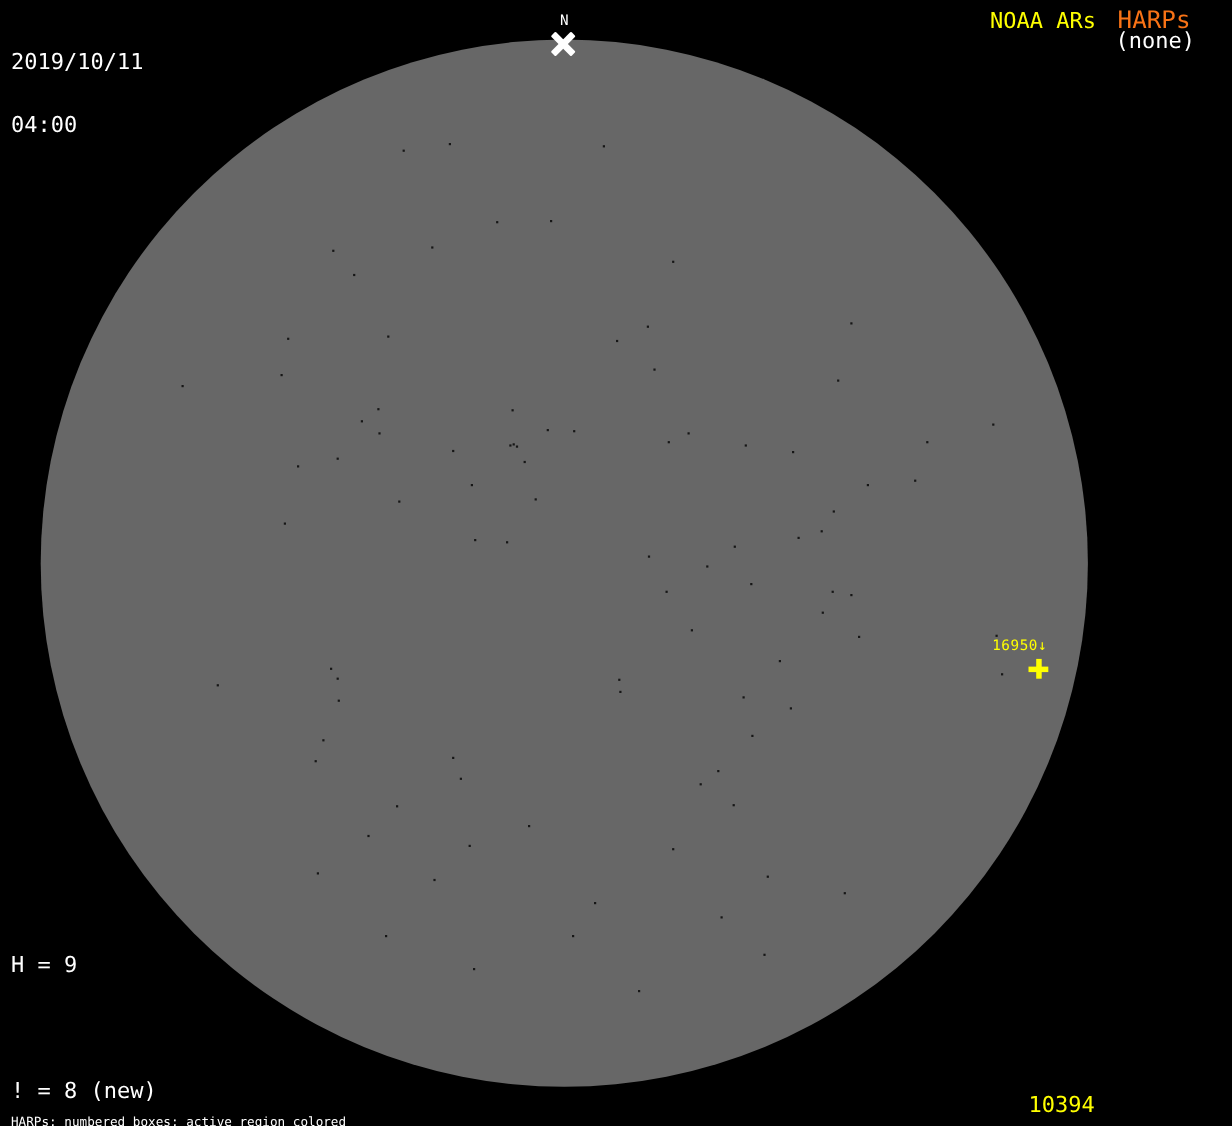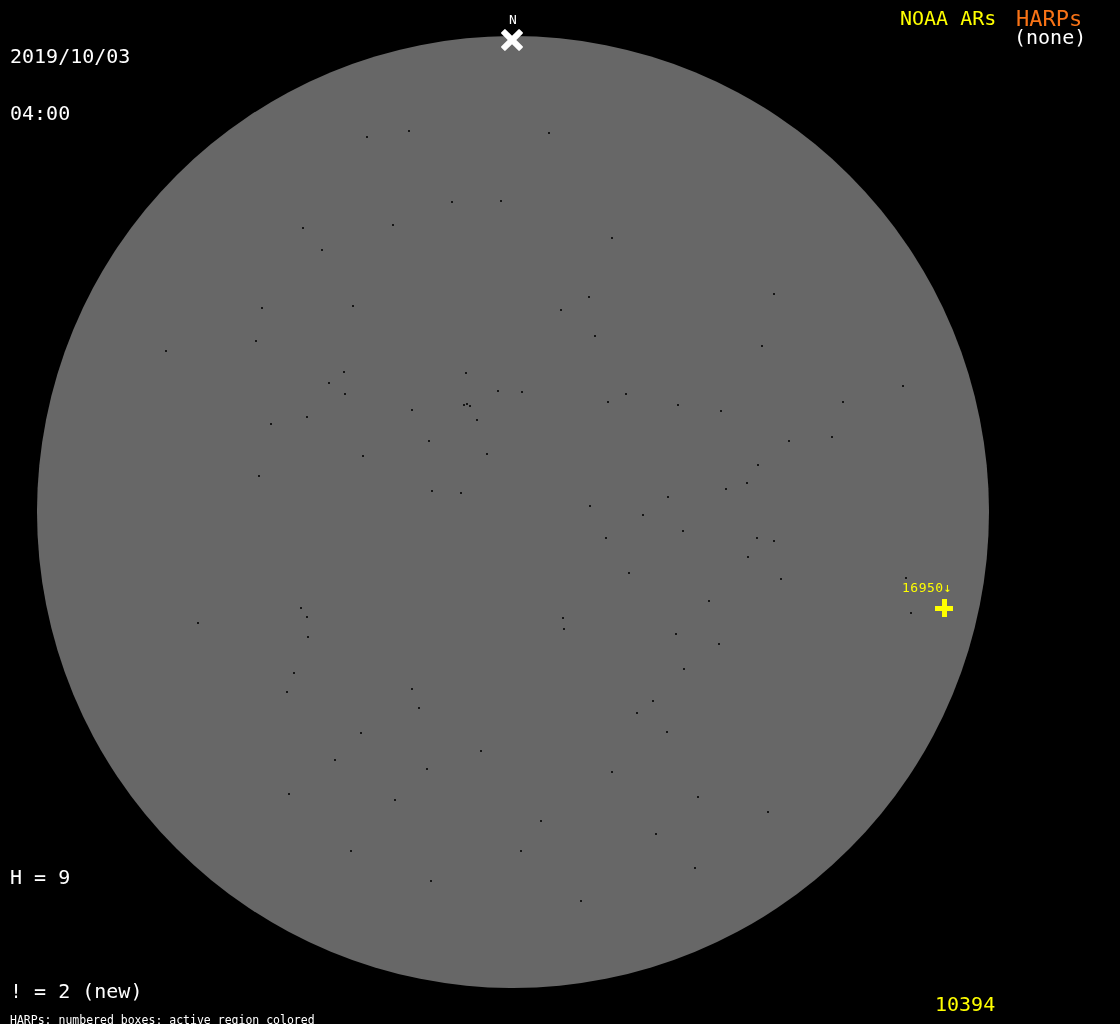--- a/index.html
+++ b/index.html
@@ -140,21 +140,21 @@
       <div class="speckle" style="left: 540px; top: 820px;"></div>
       <div class="speckle" style="left: 350px; top: 850px;"></div>
       <div class="speckle" style="left: 430px; top: 880px;"></div>
       <div class="speckle" style="left: 905px; top: 577px;"></div>
       <div class="speckle" style="left: 910px; top: 612px;"></div>
       <div class="speckle" style="left: 520px; top: 850px;"></div>
       <div class="speckle" style="left: 580px; top: 900px;"></div>
     </div>
 
   <div class="header-block">
-    <div>2019/10/03</div>
+    <div>2019/10/11</div>
     <div>04:00</div>
   </div>
 
   <div class="noaa-ars-label">NOAA ARs</div>
   <div class="harps-label">HARPs</div>
   <div class="harps-value">(none)</div>
 
   <div class="north-label">N</div>
   <div class="x-marker">
     <div class="bar a"></div>
@@ -163,21 +163,21 @@
 
   <div class="ar-label">16950↓</div>
   <div class="plus-marker">
     <div class="h"></div>
     <div class="v"></div>
   </div>
 
   <div class="counters">
     <div>H = 9</div>
     <div class="items">
-      <div>! = 2 (new)</div>
+      <div>! = 8 (new)</div>
       
       
       
       
       
     </div>
   </div>
 
   <div class="footnotes">
     <div>HARPs: numbered boxes; active region colored</div>

